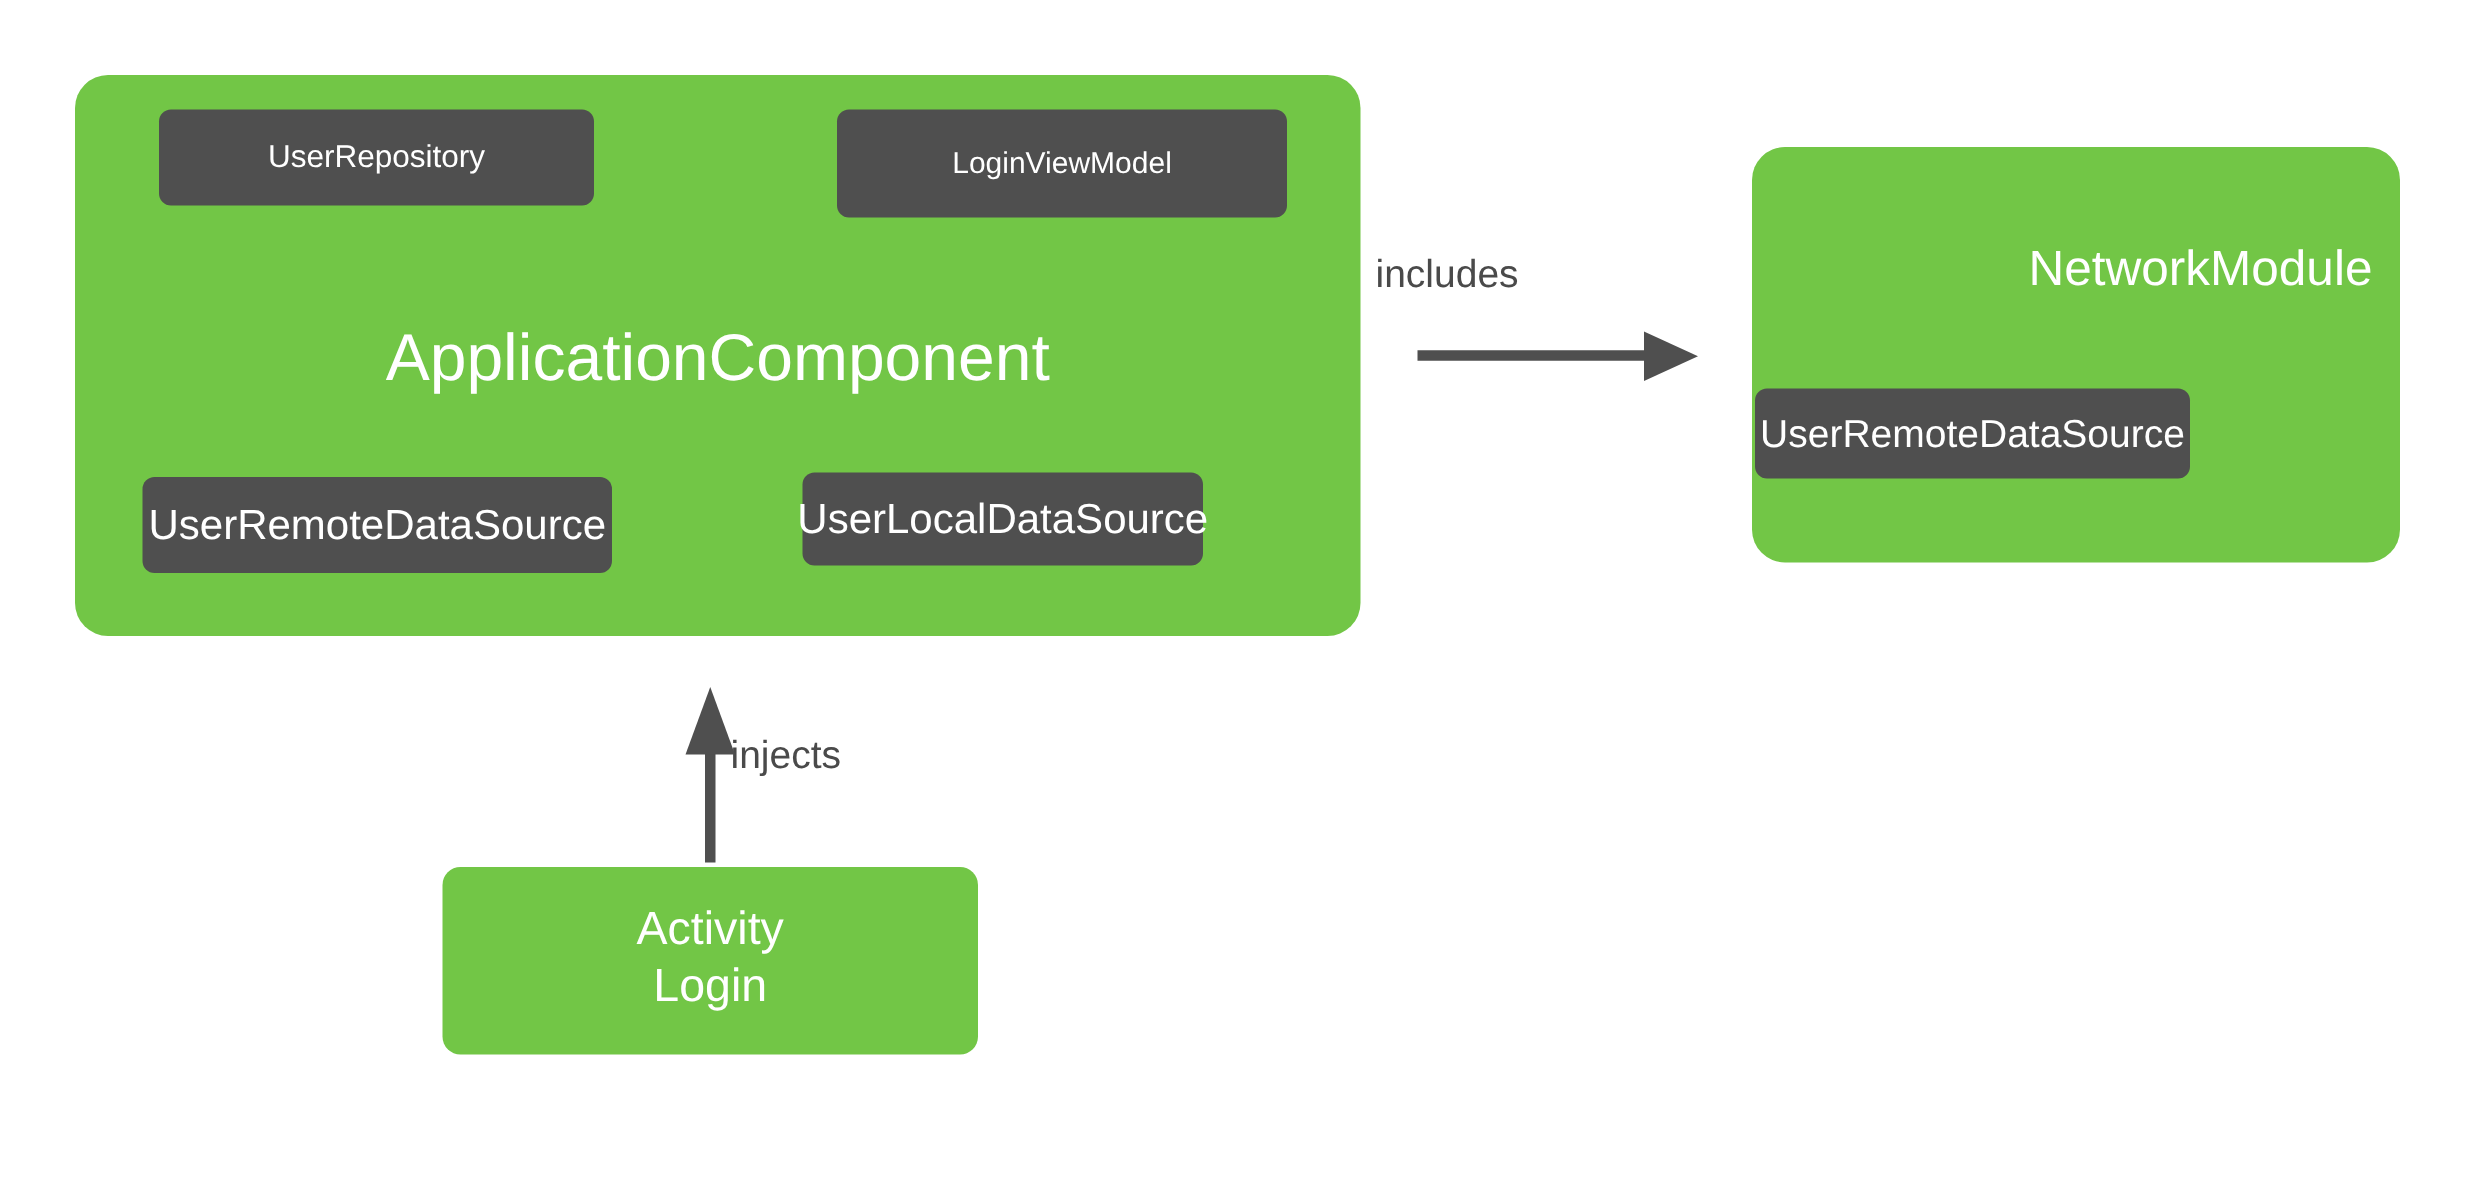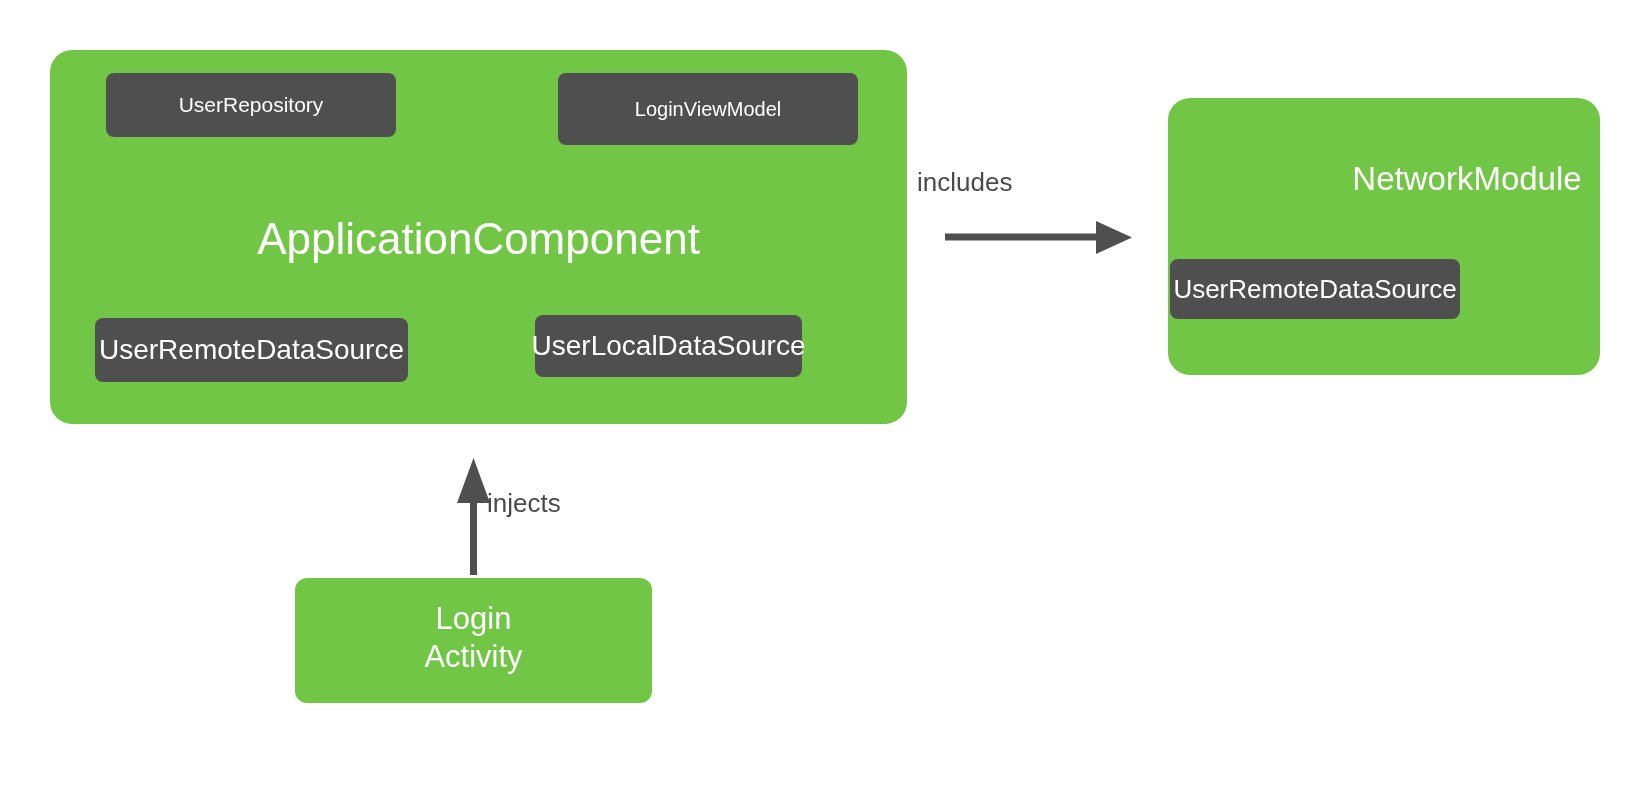--- a/index.html
+++ b/index.html
@@ -116,22 +116,22 @@
 
   <div class="green-box" id="network-module-box"></div>
 
   <div class="box-title" id="network-module-title">NetworkModule</div>
 
   <div class="dark-chip" id="chip-login-retrofit">UserRemoteDataSource</div>
 
   <div class="green-box" id="login-activity-box"></div>
 
   <div class="stacked-title" id="login-activity-title">
+    <div>Activity</div>
     <div>Login</div>
-    <div>Activity</div>
   </div>
 
   <div class="edge-label" id="label-includes">includes</div>
 
   <svg class="arrow-svg" id="arrow-includes" viewBox="0 0 240 48">
     <line x1="45" y1="22" x2="200" y2="22" stroke="#4f4f4f" stroke-width="7"></line>
     <polygon points="196,6 232,22.5 196,39" fill="#4f4f4f"></polygon>
   </svg>
 
   <div class="edge-label" id="label-injects">injects</div>

